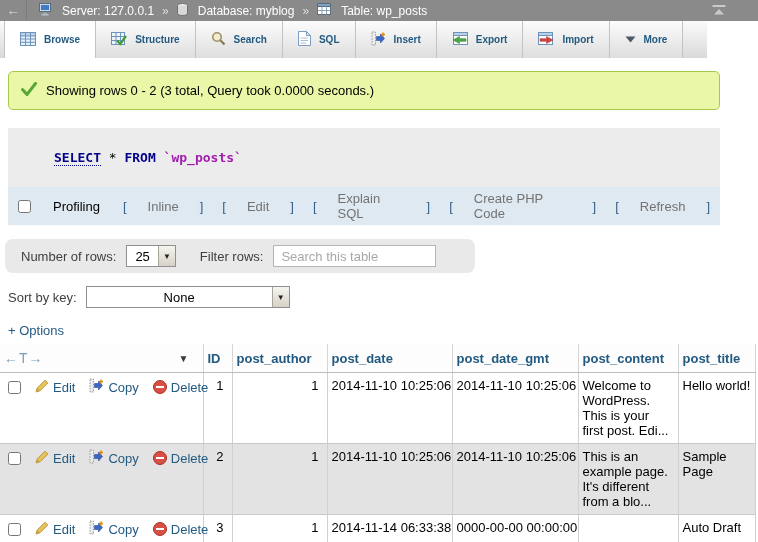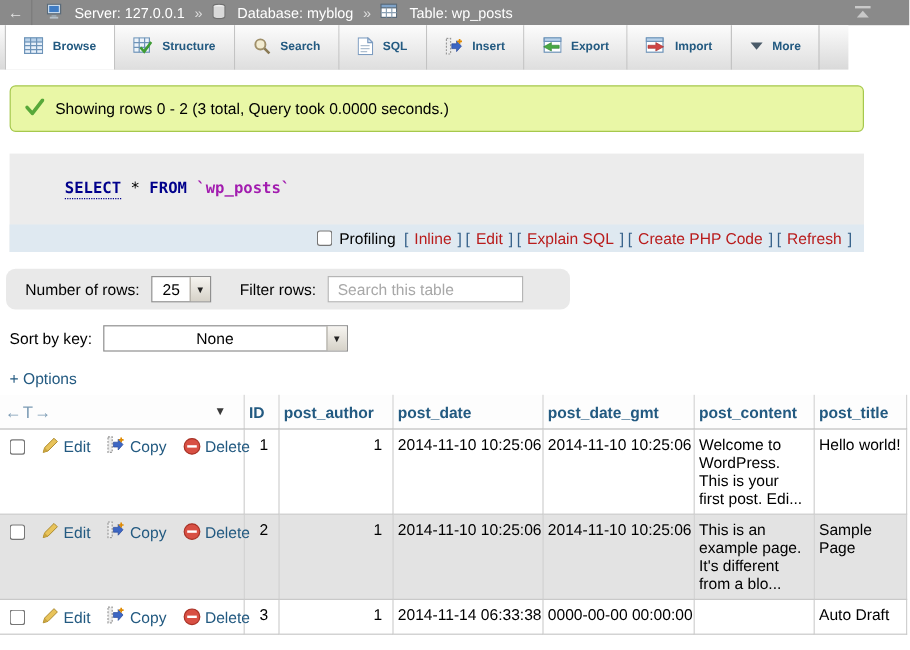--- a/index.html
+++ b/index.html
@@ -24,29 +24,29 @@
 
   
   .message { margin:13px 8px 0 8px; width:712px; background:#e9f7a6; border:1px solid #a6c84d; border-radius:5px; padding:10px 12px; display:flex; align-items:center; gap:9px; font-size:13px; }
 
   
   .querybox { margin:18px 8px 0 8px; width:712px; background:#ececec; }
   .sqlline { padding:22px 10px 22px 46px; font-family:"DejaVu Sans Mono", monospace; font-size:13px; color:#000; }
   .sqlline .kw { color:#00008b; font-weight:bold; }
   .sqlline .kw-link { border-bottom:1px dotted #00008b; cursor:pointer; }
   .sqlline .tblname { color:#a21caf; font-weight:bold; }
-  .queryfooter { background:#dfe9f1; padding:4px 10px; display:flex; justify-content:flex-end; align-items:center; gap:3px; font-size:13px; }
+  .queryfooter { background:#dfe9f1; padding:4px 10px; display:flex; justify-content:flex-end; align-items:center; gap:19px; font-size:13px; }
   .queryfooter input { margin:0 3px 0 0; }
   .qf-bracket { color:#35618a; }
-  .qf-link { color:#b91c1c; cursor:pointer; margin:0 2px; }
+  .qf-link { color:#737373; cursor:pointer; margin:0 2px; }
   .qf-label { color:#000; margin-right:4px; }
 
   
   .rowsbox { margin:14px 0 0 5px; width:470px; height:34px; background:#e9e9e9; border-radius:8px; display:flex; align-items:center; gap:10px; padding:0 16px; }
-  .ctl-label { color:#000000; }
+  .ctl-label { color:#404040; }
   .pseudo-select { display:inline-flex; align-items:center; border:1px solid #8f8f8f; background:#fff; height:22px; cursor:pointer;text-align:center; }
   .pseudo-select .val { padding:0 8px; }
   .pseudo-select .btn { width:17px; height:20px; background:linear-gradient(#f6f4f0,#d6d2c8); border-left:1px solid #a8a49a; display:flex; align-items:center; justify-content:center; font-size:8px; color:#222; }
   .filter-input { width:163px; height:22px; border:1px solid #b5b5b5; padding:0 7px; font-size:13px; font-family:"Liberation Sans",sans-serif; color:#444; }
   .filter-input::placeholder { color:#a8a8a8; }
   .sortrow { margin:13px 0 0 8px; display:flex; align-items:center; gap:9px; }
   .sortrow .pseudo-select .val { width:185px; }
   .options-link { display:inline-block; margin:15px 0 0 8px; color:#235a81; cursor:pointer; }
 
   

